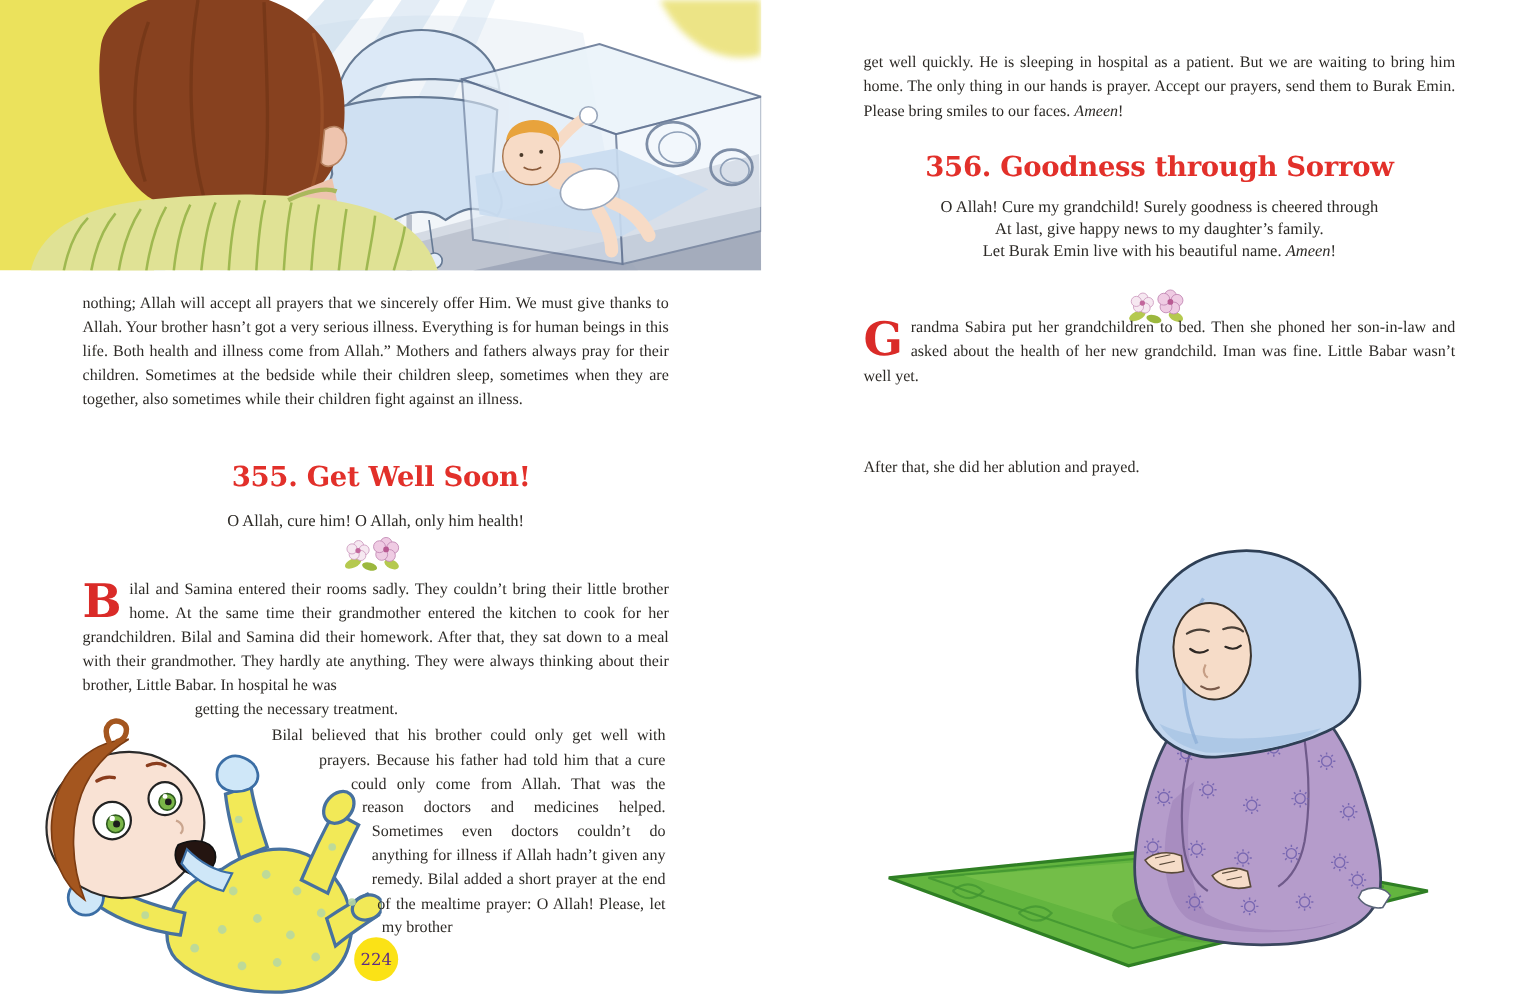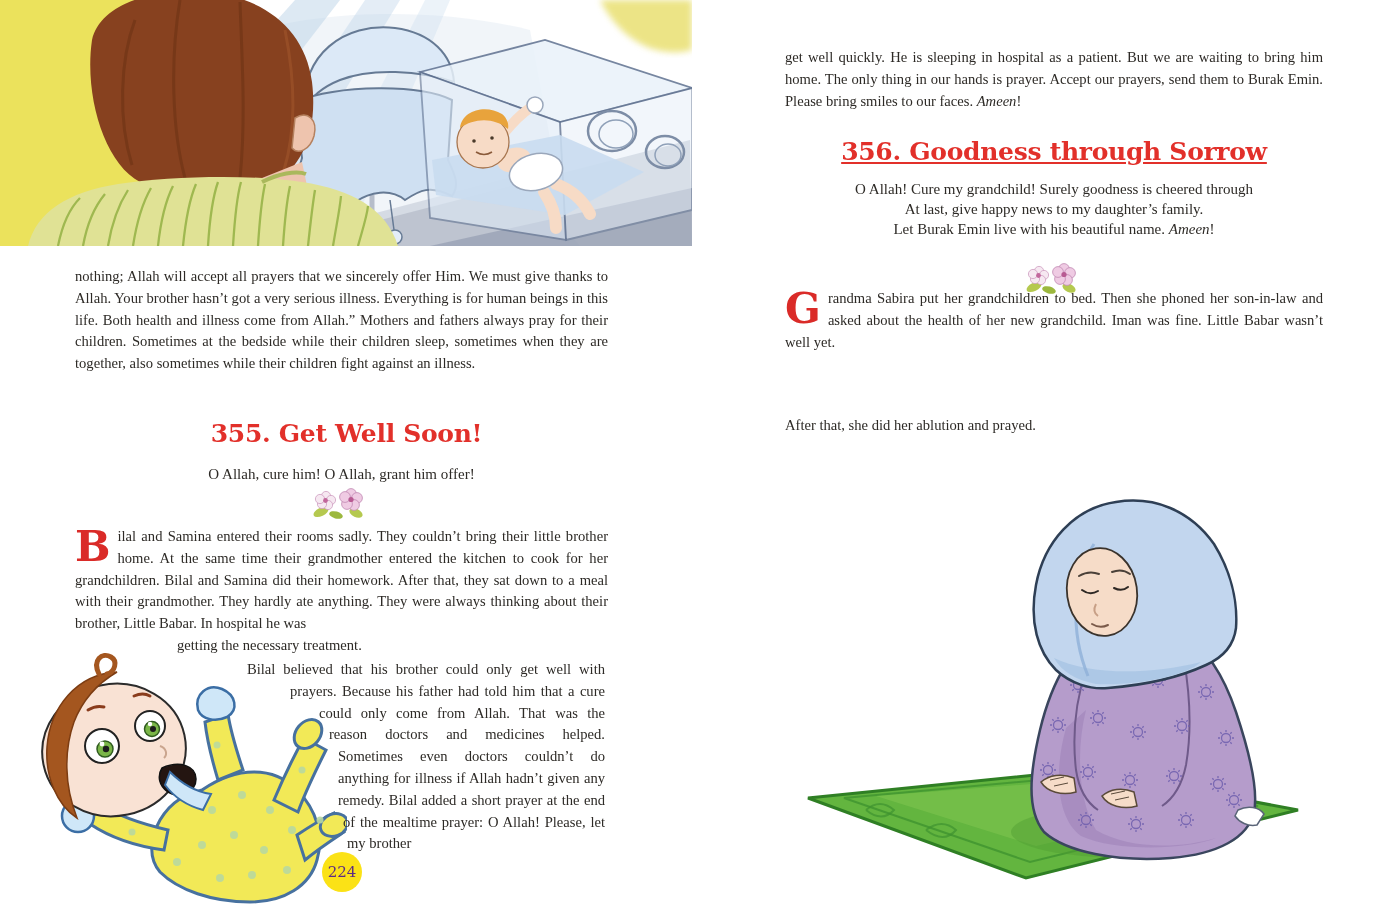--- a/index.html
+++ b/index.html
@@ -104,21 +104,21 @@
           <path d="M333,246 C337,222 340,208 341,196"></path>
         <path d="M358,246 C363,228 367,216 368,206"></path>
       </g>
       <path d="M262,182 C278,174 296,170 306,174" stroke="#aab85c" stroke-width="4" fill="none"></path>
     </svg>
 
     <div class="blk body-text" style="left:75px;top:266px;width:533px;">nothing; Allah will accept all prayers that we sincerely offer Him. We must give thanks to Allah. Your brother hasn’t got a very serious illness. Everything is for human beings in this life. Both health and illness come from Allah.” Mothers and fathers always pray for their children. Sometimes at the bedside while their children sleep, sometimes when they are together, also sometimes while their children fight against an illness.</div>
 
     <h2 class="blk heading" style="left:80px;top:419px;width:533px;margin:0;">355. Get Well Soon!</h2>
 
-    <div class="blk prayer" style="left:75px;top:464px;width:533px;">O Allah, cure him! O Allah, grant him offer!</div>
+    <div class="blk prayer" style="left:75px;top:464px;width:533px;">O Allah, cure him! O Allah, only him health!</div>
 
     <svg class="blk" style="left:309px;top:487px" width="64" height="34" viewBox="0 0 64 34">
       <ellipse cx="12" cy="25" rx="8" ry="4" fill="#b5c94f" transform="rotate(-25 12 25)"></ellipse>
       <ellipse cx="27" cy="28" rx="7" ry="3.5" fill="#9cb83e" transform="rotate(15 27 28)"></ellipse>
       <ellipse cx="47" cy="26" rx="7" ry="4" fill="#b5c94f" transform="rotate(25 47 26)"></ellipse>
       <g fill="#f6e8f1" stroke="#cf9ec2" stroke-width="0.8">
         <circle cx="17" cy="9" r="4.6"></circle>
           <circle cx="22" cy="13" r="4.6"></circle>
           <circle cx="19" cy="18" r="4.6"></circle>
         <circle cx="13" cy="17" r="4.6"></circle>
@@ -207,21 +207,21 @@
       <span>224</span>
     </div>
   </section>
 
   <section class="page" id="page-right">
 
     <div class="blk body-text" style="left:85px;top:47px;width:538px;">
       <span>get well quickly. He is sleeping in hospital as a patient. But we are waiting to bring him home. The only thing in our hands is prayer. Accept our prayers, send them to Burak Emin. Please bring smiles to our faces. </span><i class="it">Ameen</i><span>!</span>
     </div>
 
-    <h2 class="blk heading" style="left:85px;top:137px;width:538px;margin:0;text-decoration:underline;">356. Goodness through Sorrow</h2>
+    <h2 class="blk heading" style="left:85px;top:137px;width:538px;margin:0;">356. Goodness through Sorrow</h2>
 
     <div class="blk prayer" style="left:85px;top:179px;width:538px;">
       <div>O Allah! Cure my grandchild! Surely goodness is cheered through</div>
       <div>At last, give happy news to my daughter’s family.</div>
       <div>
         <span>Let Burak Emin live with his beautiful name. </span><i class="it">Ameen</i><span>!</span>
       </div>
     </div>
 
     <svg class="blk" style="left:322px;top:262px" width="64" height="34" viewBox="0 0 64 34">

